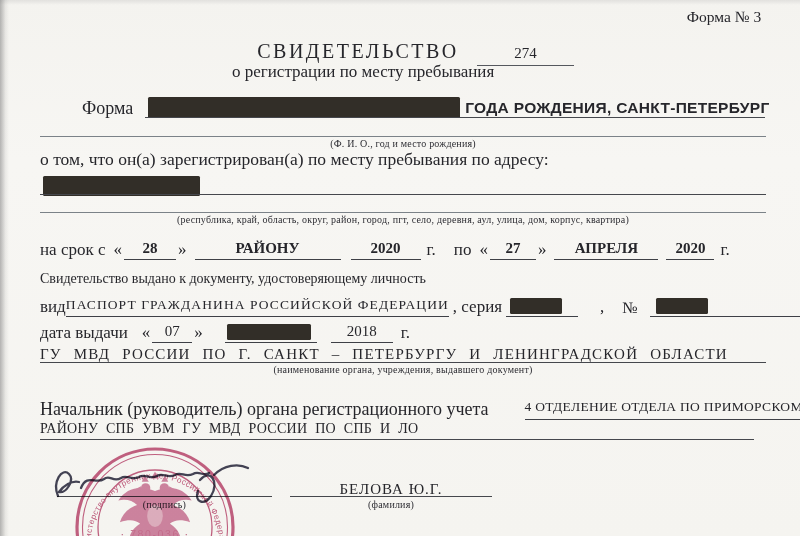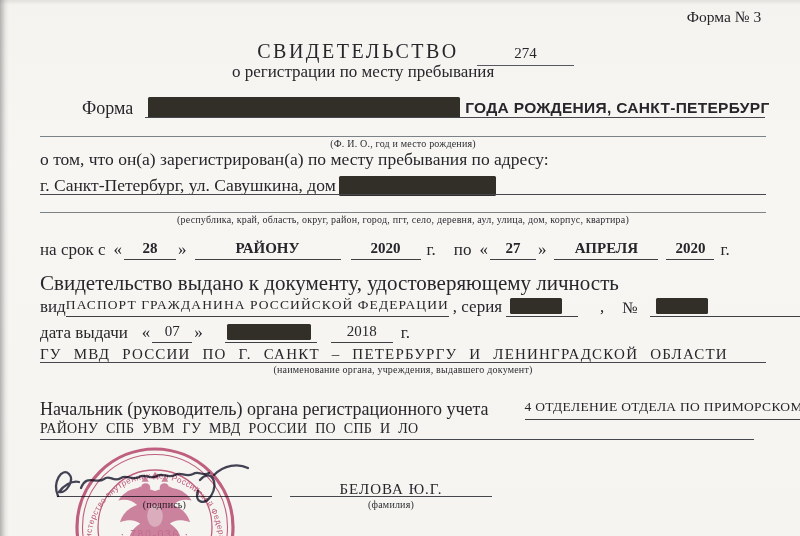--- a/index.html
+++ b/index.html
@@ -40,21 +40,20 @@
     <span style="font-size:18px;">Форма</span>
     <span class="red" style="width:312px;height:21px;margin-left:15px;margin-bottom:1px;"></span>
     <span style="font-family:'Liberation Sans',sans-serif;font-weight:bold;font-size:15.5px;letter-spacing:.3px;margin-left:5px;margin-bottom:2px;">ГОДА РОЖДЕНИЯ, САНКТ-ПЕТЕРБУРГ</span>
   </div>
   <div class="ln dark" style="top:117px;left:145px;width:620px;"></div>
   <div class="ln" style="top:136px;left:40px;width:726px;"></div>
   <div class="cap" style="top:138px;left:40px;width:726px;">(Ф. И. О., год и место рождения)</div>
 
   <div class="t serif17" style="top:149px;left:40px;font-size:17.5px;">о том, что он(а) зарегистрирован(а) по месту пребывания по адресу:</div>
   <div class="row" style="top:174px;left:40px;height:22px;">
-    <span style="font-size:17.5px;">г. Санкт-Петербург, ул. Савушкина, дом</span>
     <span class="red" style="width:157px;height:20px;margin-left:3px;"></span>
   </div>
   <div class="ln dark" style="top:194px;left:40px;width:726px;"></div>
   <div class="ln" style="top:212px;left:40px;width:726px;"></div>
   <div class="cap" style="top:214px;left:40px;width:726px;">(республика, край, область, округ, район, город, пгт, село, деревня, аул, улица, дом, корпус, квартира)</div>
 
   <div class="row serif17" style="top:238px;left:40px;height:22px;">
     <span>на срок с</span>
     <span style="margin-left:8px;">«</span>
     <span class="cell bcell" style="width:52px;margin-left:2px;">28</span>
@@ -64,21 +63,21 @@
     <span style="margin-left:6px;">г.</span>
     <span style="margin-left:18px;">по</span>
     <span style="margin-left:8px;">«</span>
     <span class="cell bcell" style="width:46px;margin-left:2px;">27</span>
     <span style="margin-left:2px;">»</span>
     <span class="cell bcell" style="width:104px;margin-left:8px;">АПРЕЛЯ</span>
     <span class="cell bcell" style="width:48px;margin-left:8px;">2020</span>
     <span style="margin-left:6px;">г.</span>
   </div>
 
-  <div class="t" style="top:271px;left:40px;font-size:21px;">Свидетельство выдано к документу, удостоверяющему личность</div>
+  <div class="t" style="top:271px;left:40px;font-size:14px;">Свидетельство выдано к документу, удостоверяющему личность</div>
 
   <div class="row serif17" style="top:295px;left:40px;height:22px;">
     <span>вид</span>
     <span class="cell" style="min-width:330px;margin-left:0;font-size:13.5px;letter-spacing:1.1px;">ПАСПОРТ ГРАЖДАНИНА РОССИЙСКОЙ ФЕДЕРАЦИИ</span>
     <span style="margin-left:4px;">, серия</span>
     <span class="cell" style="width:72px;margin-left:4px;">
       <span class="red redin" style="left:4px;width:52px;height:16px;"></span>
     </span>
     <span style="margin-left:22px;">,</span>
     <span style="margin-left:18px;font-size:16px;">№</span>

